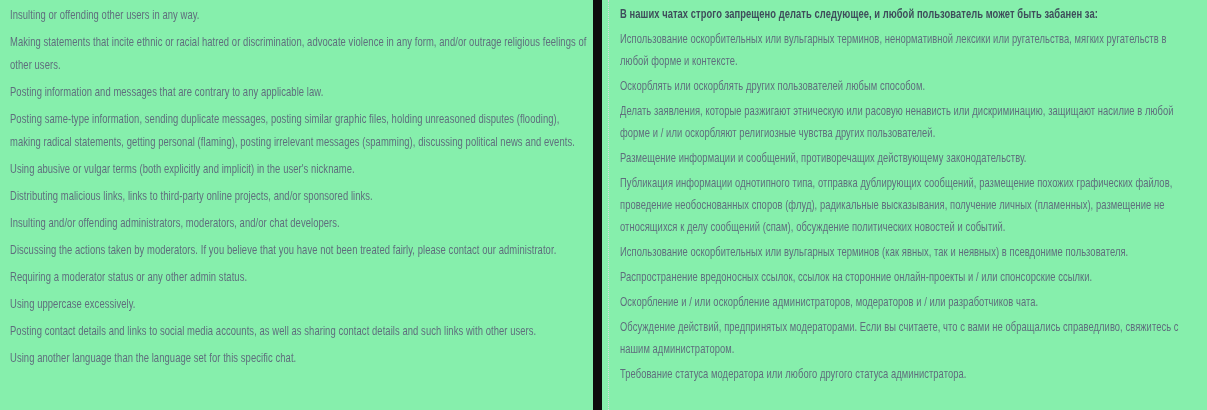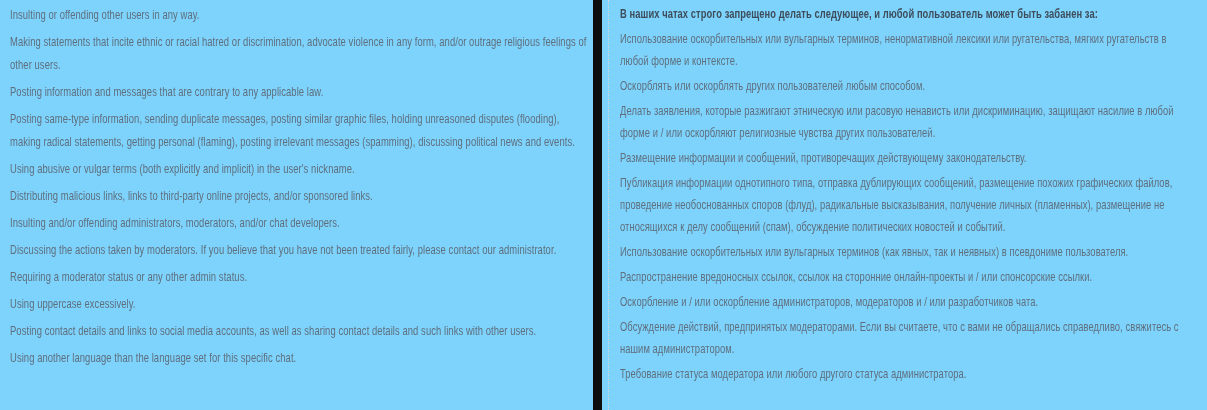--- a/index.html
+++ b/index.html
@@ -8,21 +8,21 @@
     background: #ffffff;
     width: 1207px;
     height: 410px;
     overflow: hidden;
     font-family: "Liberation Sans", sans-serif;
   }
   .page {
     display: flex;
     width: 1207px;
     height: 410px;
-    background: #7dd3fc;
+    background: #86efac;
   }
   .col {
     box-sizing: border-box;
     overflow: hidden;
   }
   .col-left {
     width: 593px;
     flex: none;
     padding: 3px 0 0 10px;
   }

